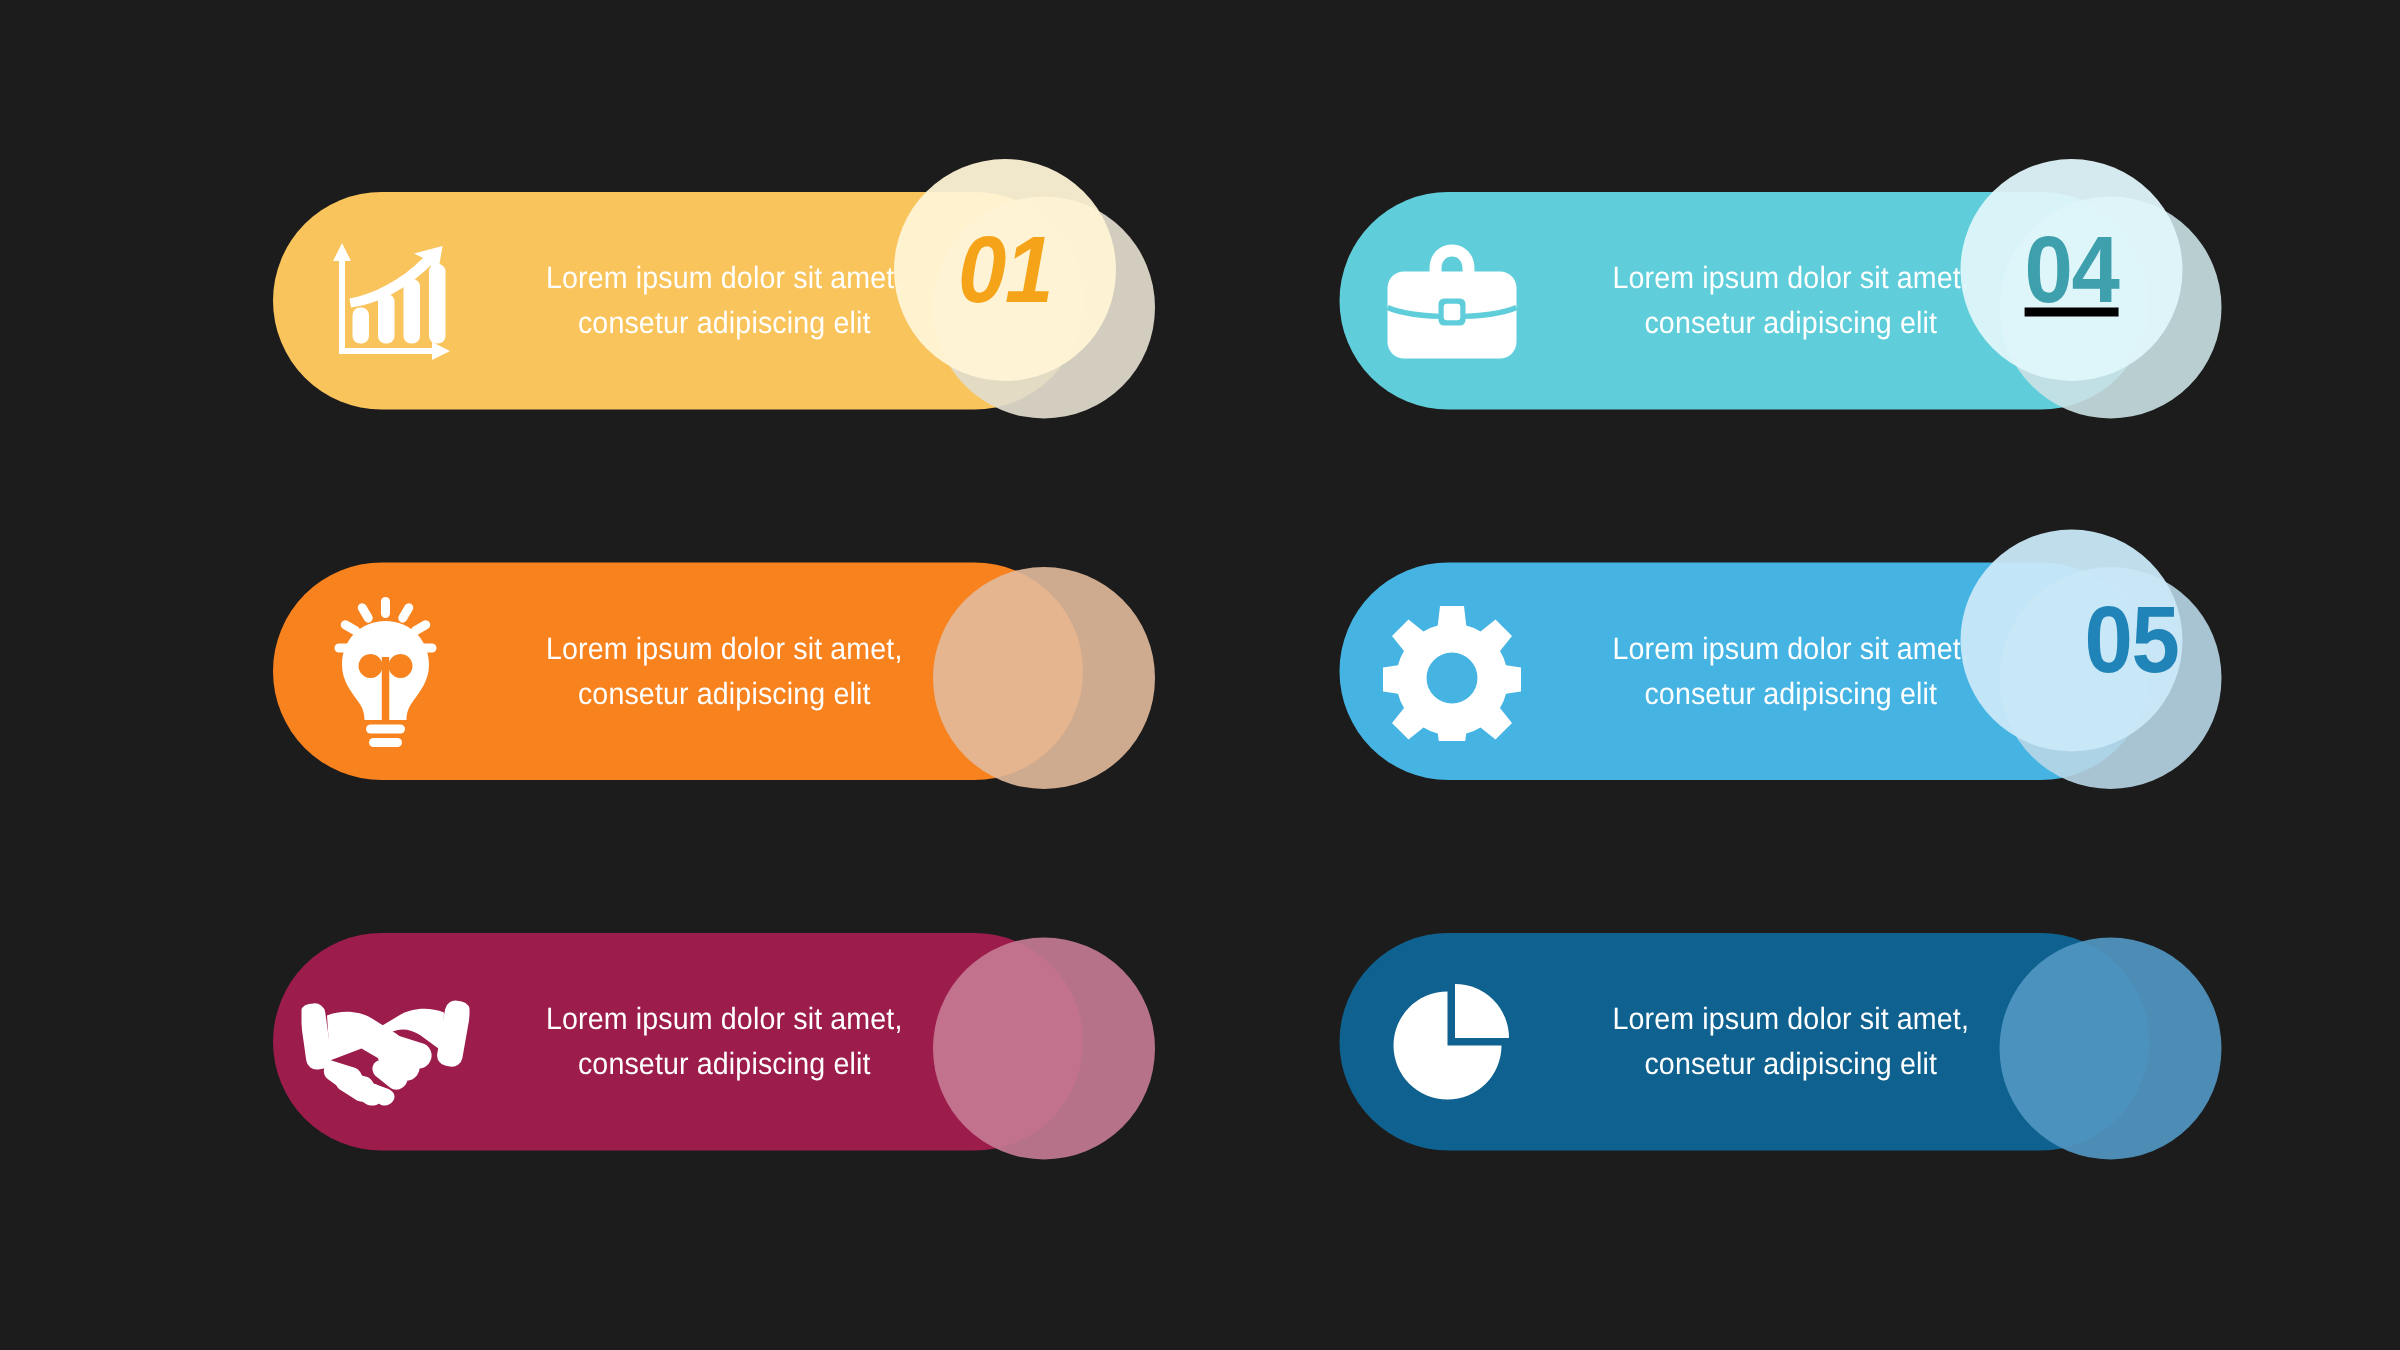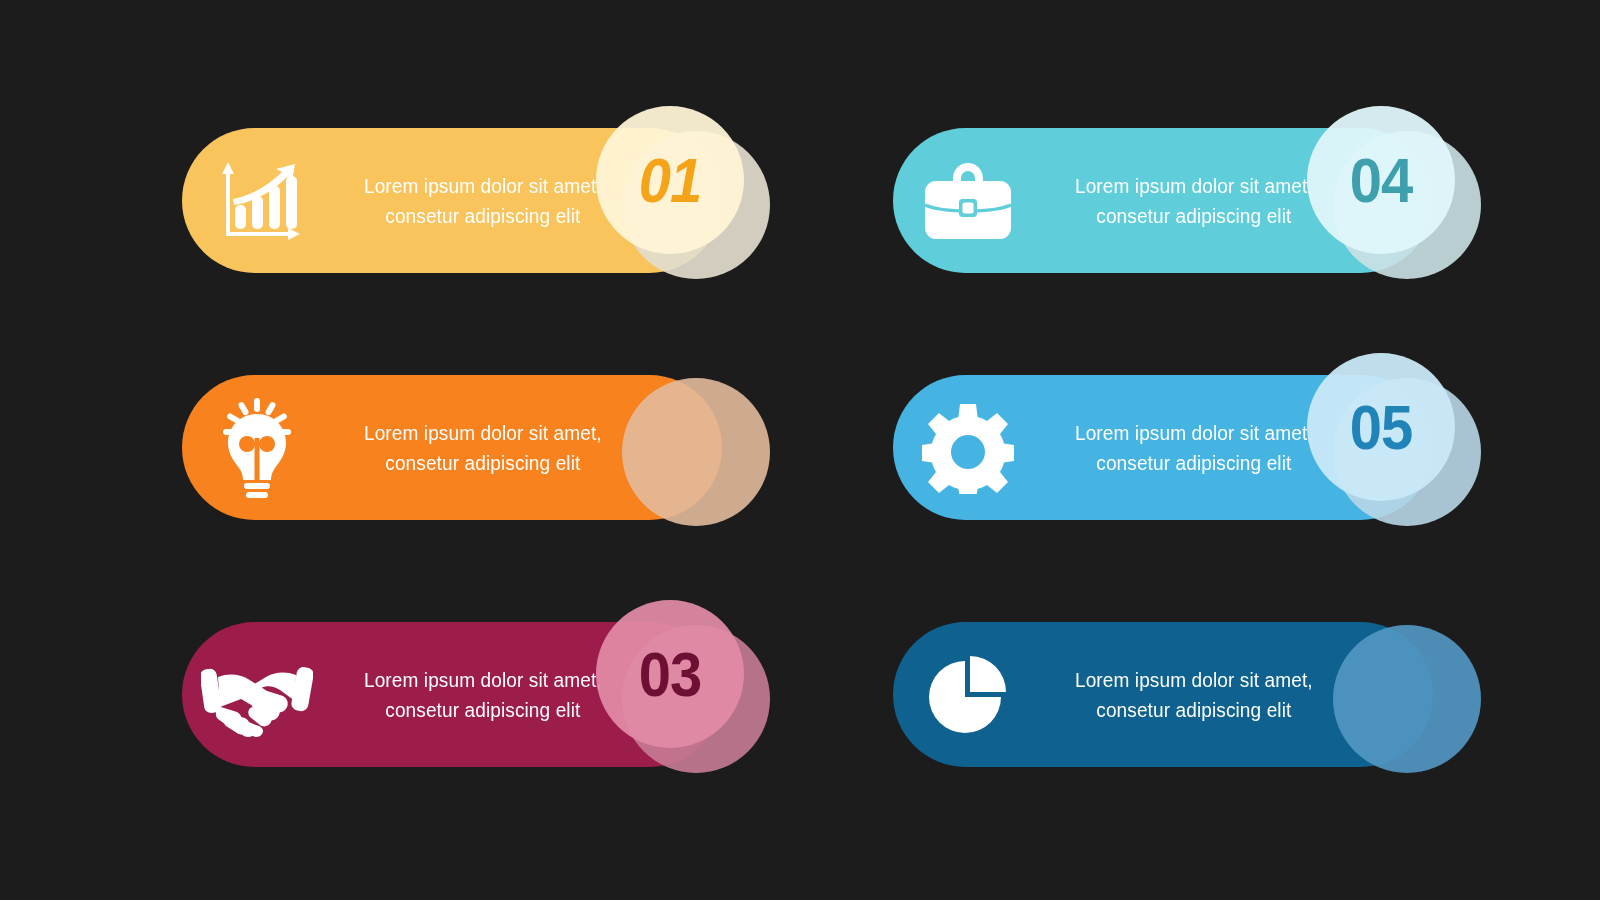--- a/index.html
+++ b/index.html
@@ -196,23 +196,20 @@
             <path d="M47 71 C44 73 42 77 45 80 L52 85 C55 87 59 86 61 83 C63 80 62 77 58 75 Z"></path>
 
             <path d="M60 38 C56 40 54 45 58 49 L73 60 C78 63 84 61 86 56 C88 52 86 47 82 45 Z"></path>
             <path d="M55 47 C51 49 49 54 53 58 L66 68 C70 71 76 69 78 64 C80 60 78 56 74 54 Z"></path>
             <path d="M51 56 C47 58 46 62 49 66 L59 74 C63 77 68 75 70 71 C72 67 70 63 66 61 Z"></path>
           </g>
         </svg>
       </div>
       <div class="caption">Lorem ipsum dolor sit amet, consetur adipiscing elit</div>
     </div>
-    <div class="circle-front" style="background: rgba(226, 139, 167, 0.93);">
-      <span class="num" style="color: rgb(110, 16, 51);">03</span>
-    </div>
   </div>
 
   <div class="item" style="left:893px; top:128px;">
     <div class="circle-back" style="background: rgba(203, 226, 230, 0.9);"></div>
     <div class="bar" style="background: rgb(95, 206, 218);"></div>
     <div class="bar-inner">
       <div class="icon-wrap">
         <svg width="98" height="84" viewBox="0 0 98 84">
           <g fill="#FFFFFF">
 
@@ -222,40 +219,40 @@
           </g>
 
           <path d="M6 46 C24 54 74 54 92 46" stroke="#5FCEDA" stroke-width="3.5" fill="none"></path>
 
           <rect x="40" y="40" width="18" height="18" rx="3.5" fill="#5FCEDA"></rect>
           <rect x="43.5" y="43.5" width="11" height="11" rx="2" fill="#FFFFFF"></rect>
         </svg>
       </div>
       <div class="caption">Lorem ipsum dolor sit amet, consetur adipiscing elit</div>
     </div>
-    <div class="circle-front" style="background: rgba(223, 246, 250, 0.95);">
+    <div class="circle-front" style="background: rgba(223, 246, 250, 0.95); text-decoration: underline;">
       <span class="num" style="color: rgb(62, 159, 173);">04</span>
     </div>
   </div>
 
   <div class="item" style="left:893px; top:375px;">
     <div class="circle-back" style="background: rgba(184, 214, 231, 0.9);"></div>
     <div class="bar" style="background: rgb(69, 180, 227);"></div>
     <div class="bar-inner">
       <div class="icon-wrap">
         <svg width="92" height="92" viewBox="0 0 92 92">
           <g fill="#FFFFFF">
             <path d="M38 2 L54 2 L55.5 15 A32 32 0 0 1 65 19 L75 11 L86 22 L78 32 A32 32 0 0 1 82 41.5 L92 43 L92 59 L82 60.5 A32 32 0 0 1 78 70 L86 80 L75 91 L65 83 A32 32 0 0 1 55.5 87 L54 98 L38 98 L36.5 87 A32 32 0 0 1 27 83 L17 91 L6 80 L14 70 A32 32 0 0 1 10 60.5 L0 59 L0 43 L10 41.5 A32 32 0 0 1 14 32 L6 22 L17 11 L27 19 A32 32 0 0 1 36.5 15 Z"></path>
           </g>
           <circle cx="46" cy="50" r="17" fill="#45B4E3"></circle>
         </svg>
       </div>
       <div class="caption">Lorem ipsum dolor sit amet, consetur adipiscing elit</div>
     </div>
-    <div class="circle-front" style="background: rgba(201, 232, 248, 0.95);">
+    <div class="circle-front" style="background: rgba(201, 232, 248, 0.95); justify-content: flex-end;">
       <span class="num" style="color: rgb(32, 132, 184);">05</span>
     </div>
   </div>
 
   <div class="item" style="left:893px; top:622px;">
     <div class="circle-back" style="background: rgba(80, 150, 194, 0.92);"></div>
     <div class="bar" style="background: rgb(15, 98, 143);"></div>
     <div class="bar-inner">
       <div class="icon-wrap">
         <svg width="90" height="88" viewBox="0 0 90 88">

